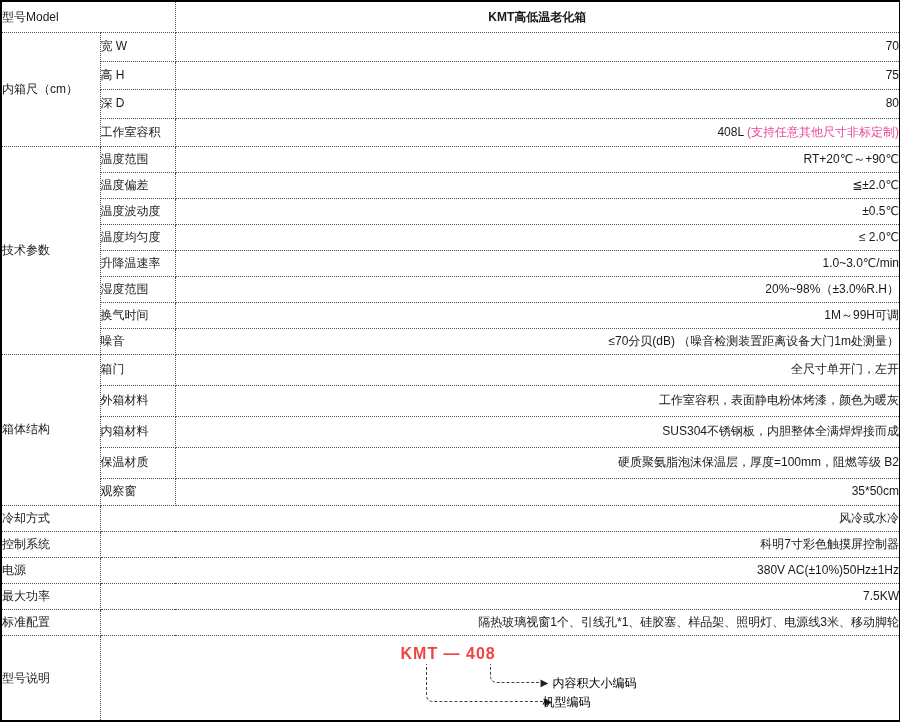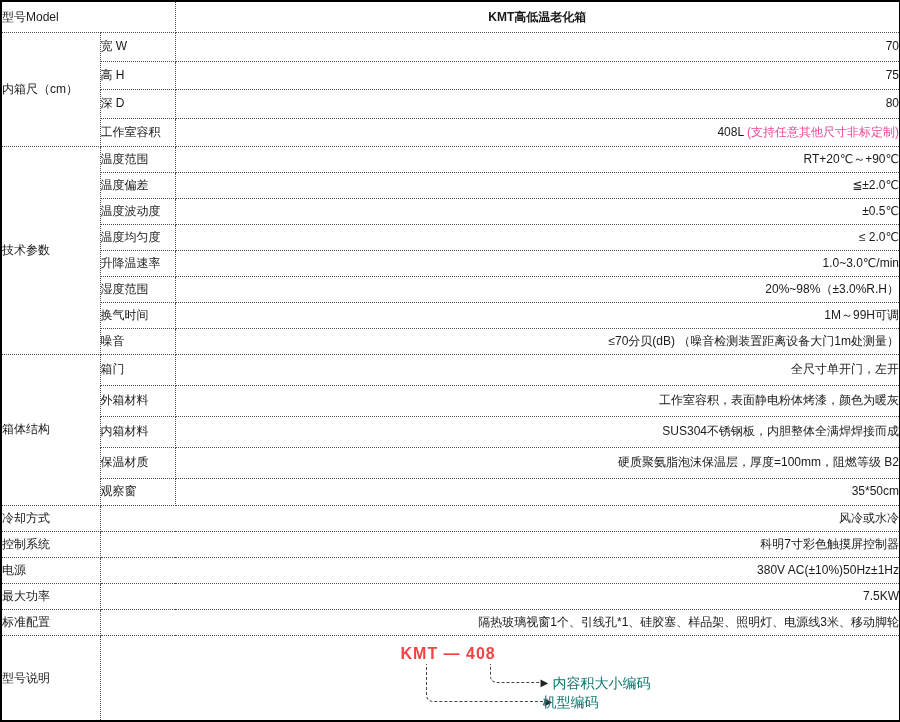--- a/index.html
+++ b/index.html
@@ -68,22 +68,22 @@
   .arrow-glyph {
     position: absolute;
     font-size: 10px;
     color: #222;
     line-height: 12px;
   }
   .arrow-glyph.vol  { left: 440px; top: 41px; }
   .arrow-glyph.type { left: 444px; top: 60px; }
   .callout-text {
     position: absolute;
-    font-size: 14px;
-    color: #0f766e;
+    font-size: 12px;
+    color: #000000;
     line-height: 16px;
     text-align: center;
   }
   .callout-text.vol  { left: 452px; top: 39px; }
   .callout-text.type { left: 442px; top: 58px; }
 </style>
 </head>
 <body>
 
 <div class="sheet">

